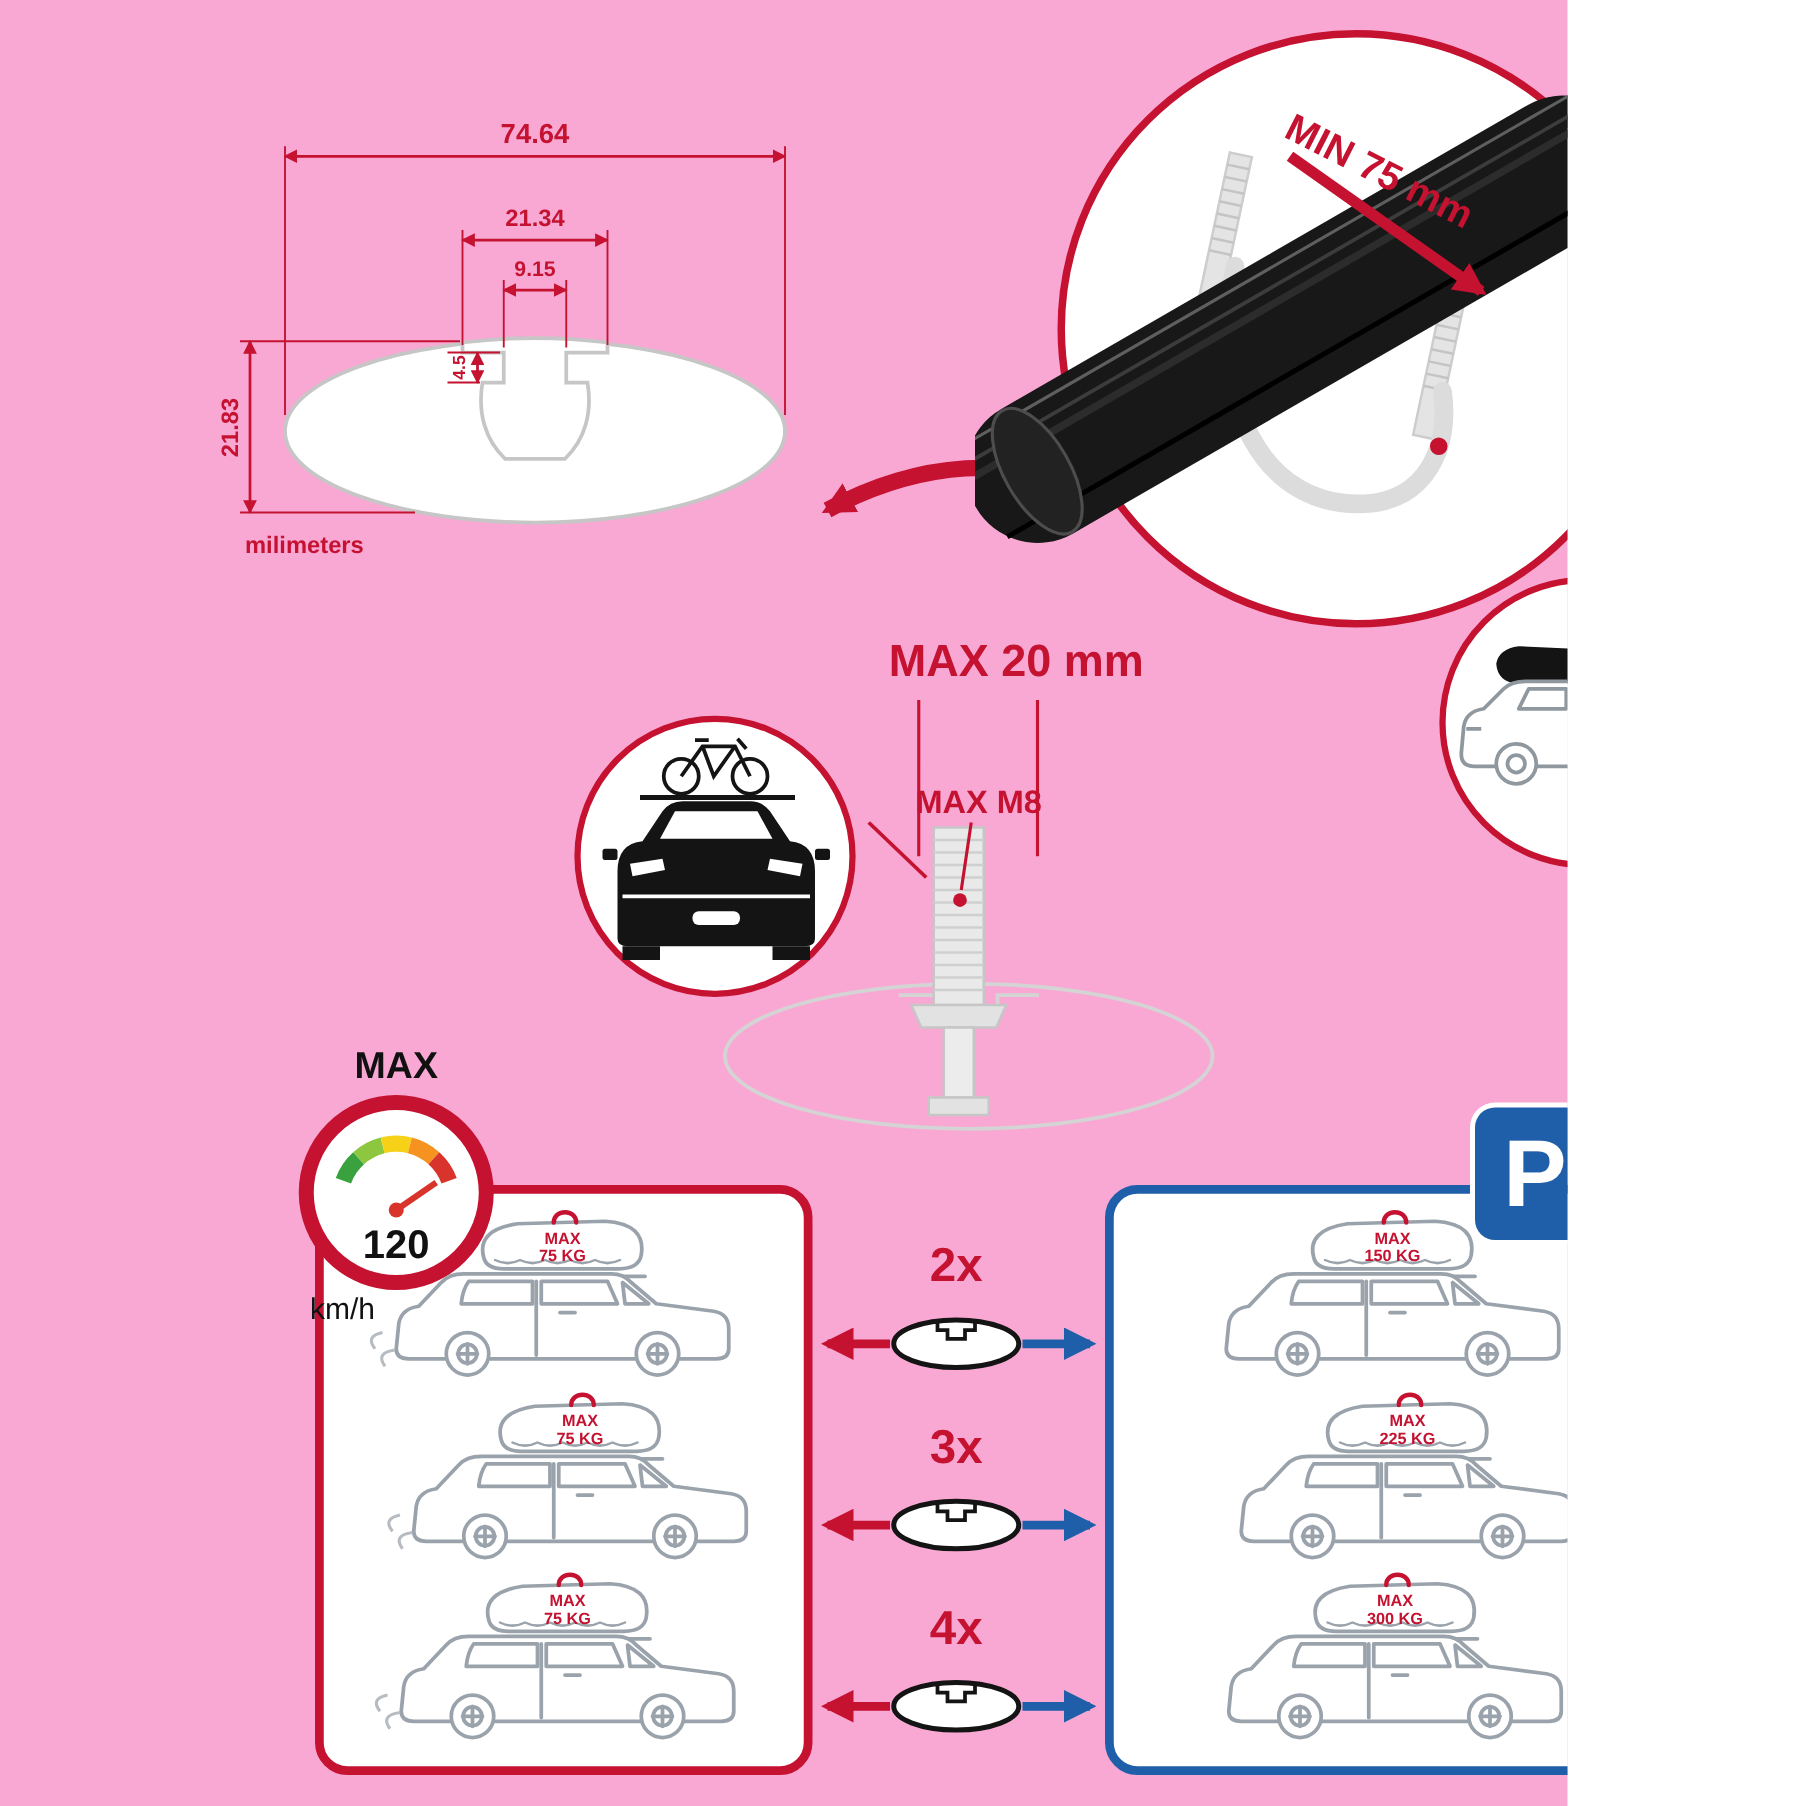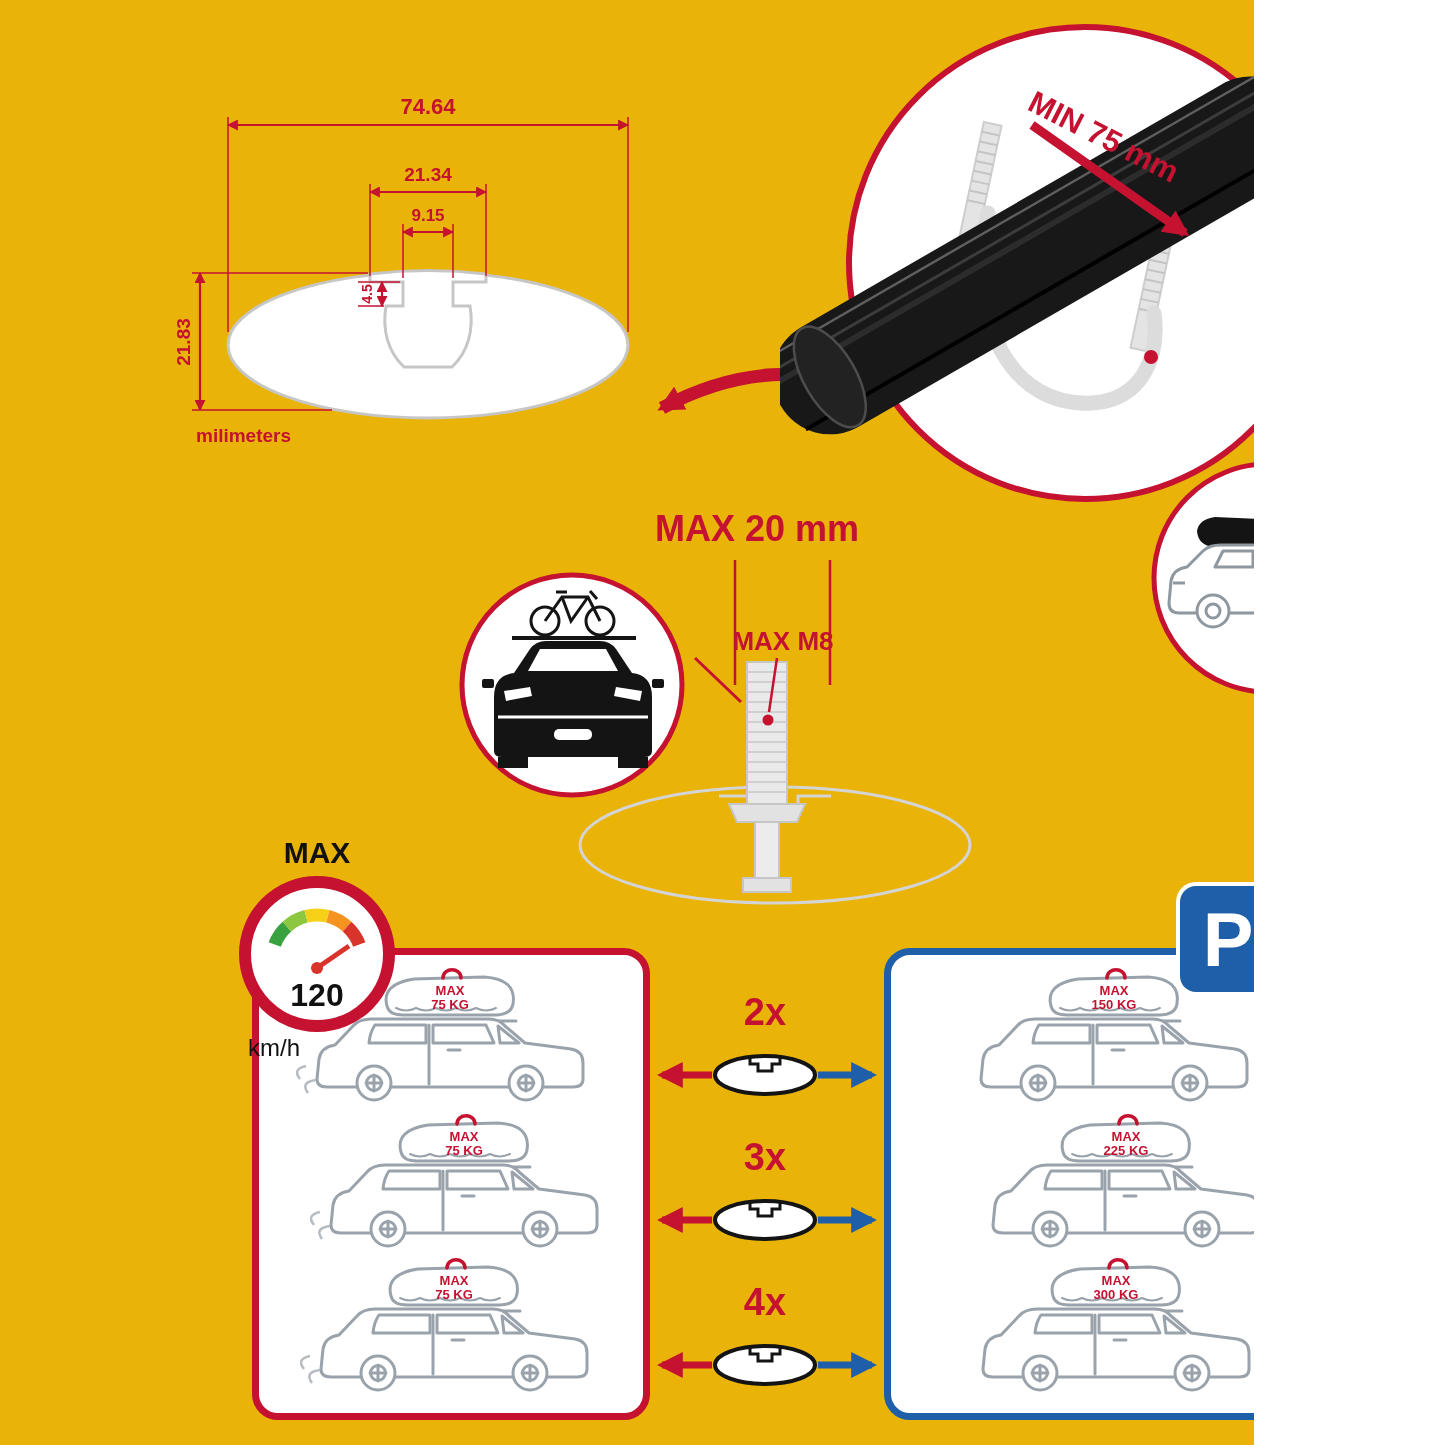--- a/index.html
+++ b/index.html
@@ -1,32 +1,32 @@
 <!DOCTYPE html>
 <html><head>
 <meta charset="utf-8">
 <style>
   html,body{margin:0;padding:0;background:#fff}
-  #stage{position:relative;width:1254px;height:1445px;background:#eab308;overflow:hidden;
+  #stage{position:relative;width:1254px;height:1445px;background:#f9a8d4;overflow:hidden;
          font-family:"Liberation Sans",sans-serif}
   .abs{position:absolute}
   svg text{font-family:"Liberation Sans",sans-serif}
   
   .dl{stroke:#c41230;stroke-width:2.2}
   .dlx{stroke:#c41230;stroke-width:1.5}
   .dimt{fill:#c41230;font-size:22px;font-weight:bold;text-anchor:middle}
   .s19{font-size:19px}.s17{font-size:17px}.s14{font-size:14px}
   .start{text-anchor:start}
   .red-lg{fill:#c41230;font-weight:bold;font-size:31px}
   .red-md{fill:#c41230;font-weight:bold;font-size:26px;text-anchor:middle}
   .mult{fill:#c41230;font-weight:bold;font-size:38px;text-anchor:middle}
   .bag-t{fill:#c41230;font-weight:bold;font-size:13px;text-anchor:middle}
   .swirl{stroke:#b6bcc2;stroke-width:2.5;fill:none}
   
-  #max20{left:655px;top:508px;width:260px;text-align:left;color:#c41230;font-weight:bold;font-size:36px}
+  #max20{left:655px;top:508px;width:260px;text-align:right;color:#c41230;font-weight:bold;font-size:36px}
   #speed-max{left:252px;top:836px;width:130px;text-align:center;font-weight:bold;font-size:30px;color:#111}
   #kmh{left:248px;top:1034px;font-size:24px;color:#111}
   #red-box{left:252px;top:948px;width:398px;height:472px;border:7px solid #c41230;border-radius:26px;box-sizing:border-box;background:#fff}
   #blue-box{left:884px;top:948px;width:506px;height:472px;border:7px solid #1f5fa9;border-radius:26px;box-sizing:border-box;background:#fff}
   #park-sign{left:1180px;top:886px;width:96px;height:106px;background:#1f5fa9;border-radius:16px;
              display:flex;align-items:center;justify-content:center;color:#fff;font-weight:bold;
              font-size:76px;box-shadow:0 0 0 4px #fff}
   #park-ark{left:1278px;top:928px;color:#1f5fa9;font-weight:bold;font-size:40px}
 </style>
 </head>

